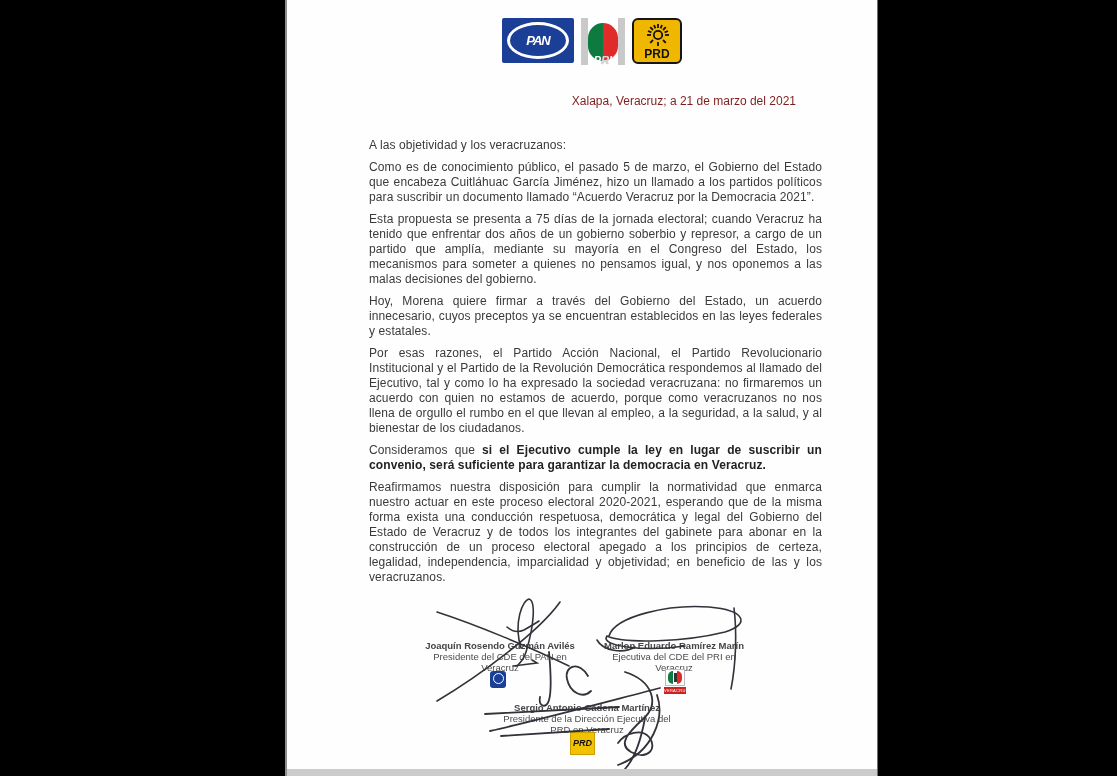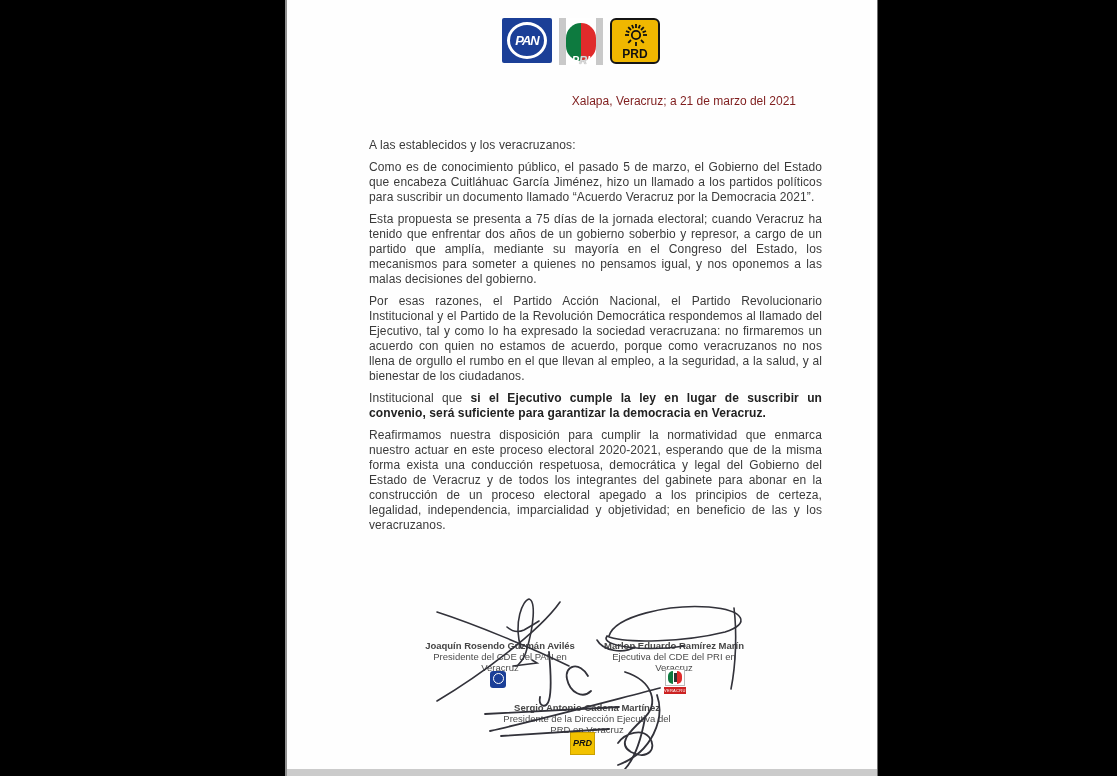--- a/index.html
+++ b/index.html
@@ -5,21 +5,21 @@
   html,body{margin:0;padding:0;background:#000;}
   .stage{position:relative;width:1117px;height:776px;background:#000;overflow:hidden;
          font-family:"Liberation Sans", sans-serif;}
   .doc{position:absolute;left:285px;top:0;width:593px;height:776px;background:#fefefe;
        border-left:2px solid #8f8f8f;border-right:1px solid #6f6f6f;box-sizing:border-box;}
   .doc-inner{position:absolute;inset:0;filter:blur(.22px);}
   .bottom-strip{position:absolute;left:0;right:0;bottom:0;height:7px;background:#cbcbcb;}
 
   
   .logo-row{position:absolute;top:18px;left:215px;display:flex;align-items:flex-start;gap:7px;}
-  .logo-pan{width:50px;height:45px;background:#1b3f97;border-radius:2px;position:relative;}
+  .logo-pan{width:72px;height:45px;background:#1b3f97;border-radius:2px;position:relative;}
   .logo-pan .ring{position:absolute;left:5px;top:4px;right:5px;bottom:4px;border:3px solid #fff;
       border-radius:50%;display:flex;align-items:center;justify-content:center;}
   .logo-pan .ring span{color:#fff;font-weight:bold;font-style:italic;font-size:13px;letter-spacing:-1px;}
   .logo-pri{width:44px;height:47px;background:#fff;position:relative;overflow:hidden;}
   .logo-pri .band{position:absolute;top:0;bottom:0;width:7px;background:#c9c9c9;}
   .logo-pri .band.l{left:0}.logo-pri .band.r{right:0}
   .logo-pri .gshape{position:absolute;left:7px;top:5px;width:15px;height:38px;background:#0d7a3f;
       border-radius:15px 0 0 15px;}
   .logo-pri .rshape{position:absolute;right:7px;top:5px;width:15px;height:38px;background:#e02b2b;
       border-radius:0 15px 15px 0;}
@@ -102,25 +102,26 @@
               <line x1="24" y1="9" x2="20.6" y2="10.4"></line>
             </g>
           </svg>
           <div class="prd-txt">PRD</div>
         </div>
       </div>
 
       <div class="date">Xalapa, Veracruz; a 21 de marzo del 2021</div>
 
       <div class="body-text">
-        <p class="salutation">A las establecidos y los veracruzanos:</p>
+        <p class="salutation">A las objetividad y los veracruzanos:</p>
         <p>Como es de conocimiento público, el pasado 5 de marzo, el Gobierno del Estado que encabeza Cuitláhuac García Jiménez, hizo un llamado a los partidos políticos para suscribir un documento llamado “Acuerdo Veracruz por la Democracia 2021”.</p>
         <p>Esta propuesta se presenta a 75 días de la jornada electoral; cuando Veracruz ha tenido que enfrentar dos años de un gobierno soberbio y represor, a cargo de un partido que amplía, mediante su mayoría en el Congreso del Estado, los mecanismos para someter a quienes no pensamos igual, y nos oponemos a las malas decisiones del gobierno.</p>
+        <p>Hoy, Morena quiere firmar a través del Gobierno del Estado, un acuerdo innecesario, cuyos preceptos ya se encuentran establecidos en las leyes federales y estatales.</p>
         <p>Por esas razones, el Partido Acción Nacional, el Partido Revolucionario Institucional y el Partido de la Revolución Democrática respondemos al llamado del Ejecutivo, tal y como lo ha expresado la sociedad veracruzana: no firmaremos un acuerdo con quien no estamos de acuerdo, porque como veracruzanos no nos llena de orgullo el rumbo en el que llevan al empleo, a la seguridad, a la salud, y al bienestar de los ciudadanos.</p>
-        <p><span>Institucional que </span><b>si el Ejecutivo cumple la ley en lugar de suscribir un convenio, será suficiente para garantizar la democracia en Veracruz.</b></p>
+        <p><span>Consideramos que </span><b>si el Ejecutivo cumple la ley en lugar de suscribir un convenio, será suficiente para garantizar la democracia en Veracruz.</b></p>
         <p>Reafirmamos nuestra disposición para cumplir la normatividad que enmarca nuestro actuar en este proceso electoral 2020-2021, esperando que de la misma forma exista una conducción respetuosa, democrática y legal del Gobierno del Estado de Veracruz y de todos los integrantes del gabinete para abonar en la construcción de un proceso electoral apegado a los principios de certeza, legalidad, independencia, imparcialidad y objetividad; en beneficio de las y los veracruzanos.</p>
       </div>
 
       <div class="sig sig-pan">
         <div class="name">Joaquín Rosendo Guzmán Avilés</div>
         <div class="title">Presidente del CDE del PAN en</div>
         <div class="title">Veracruz</div>
       </div>
       <div class="sig sig-pri">
         <div class="name">Marlon Eduardo Ramírez Marín</div>

